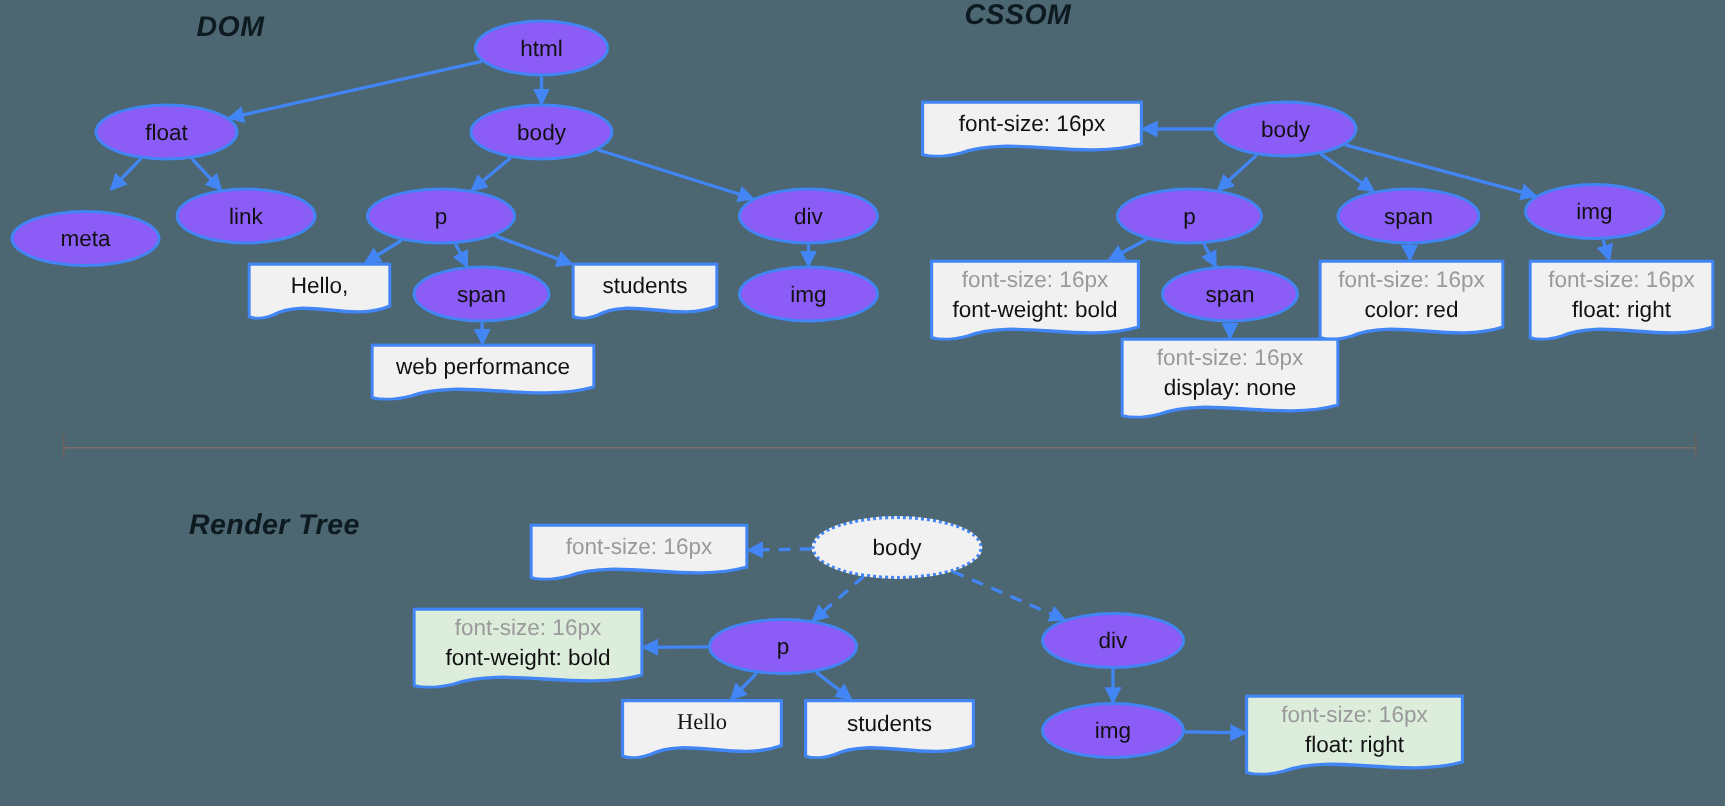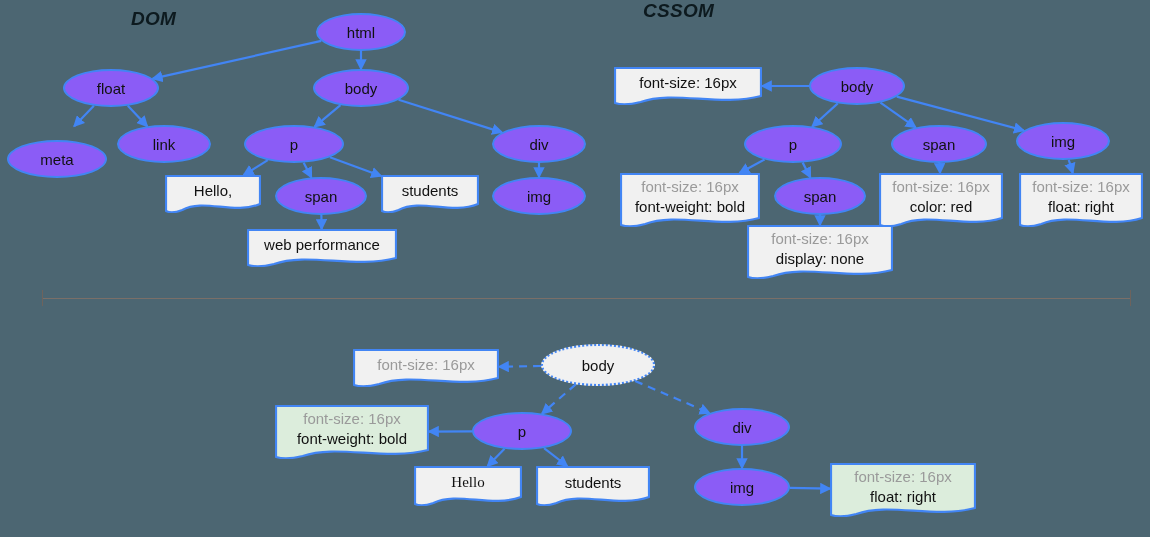--- a/index.html
+++ b/index.html
@@ -58,20 +58,21 @@
   }
   .divider-tick{position:absolute;width:1px;background:#6d635d;}
 </style>
 </head>
 <body>
 
 <div id="stage">
 
   <div class="section-title" style="left:131px;top:8px;">DOM</div>
   <div class="section-title" style="left:643px;top:0;">CSSOM</div>
+  <div class="section-title" style="left:126px;top:340px;">Render Tree</div>
 
   <svg class="layer" id="edges-layer" viewBox="0 0 1150 537" preserveAspectRatio="none">
     <defs>
       <marker id="arrow" viewBox="0 0 10 10" refX="8.6" refY="5" markerWidth="5.2" markerHeight="5.2" orient="auto-start-reverse">
         <path d="M 0 0 L 10 5 L 0 10 z" fill="#4285f4"></path>
       </marker>
     </defs>
     <g id="edges-g">
         <line x1="321.2478798548579" y1="40.90447491251183" x2="152.77488967486616" y2="78.64242471282998" stroke="#4285f4" stroke-width="2.2" marker-end="url(#arrow)"></line>
         <line x1="361" y1="51" x2="361" y2="69" stroke="#4285f4" stroke-width="2.2" marker-end="url(#arrow)"></line>

